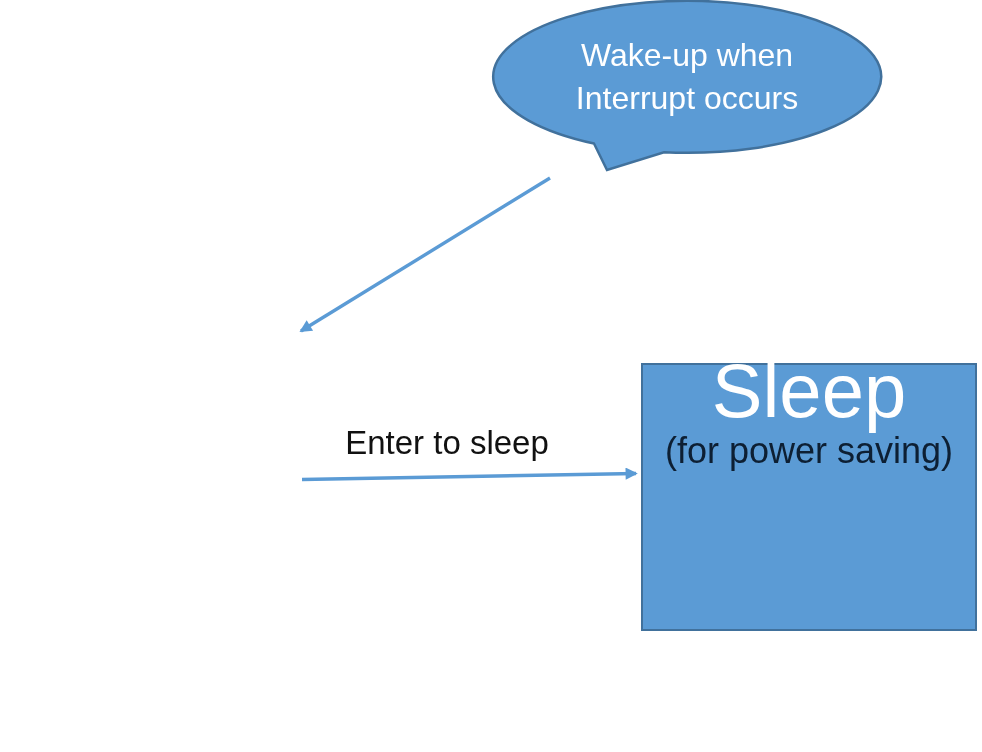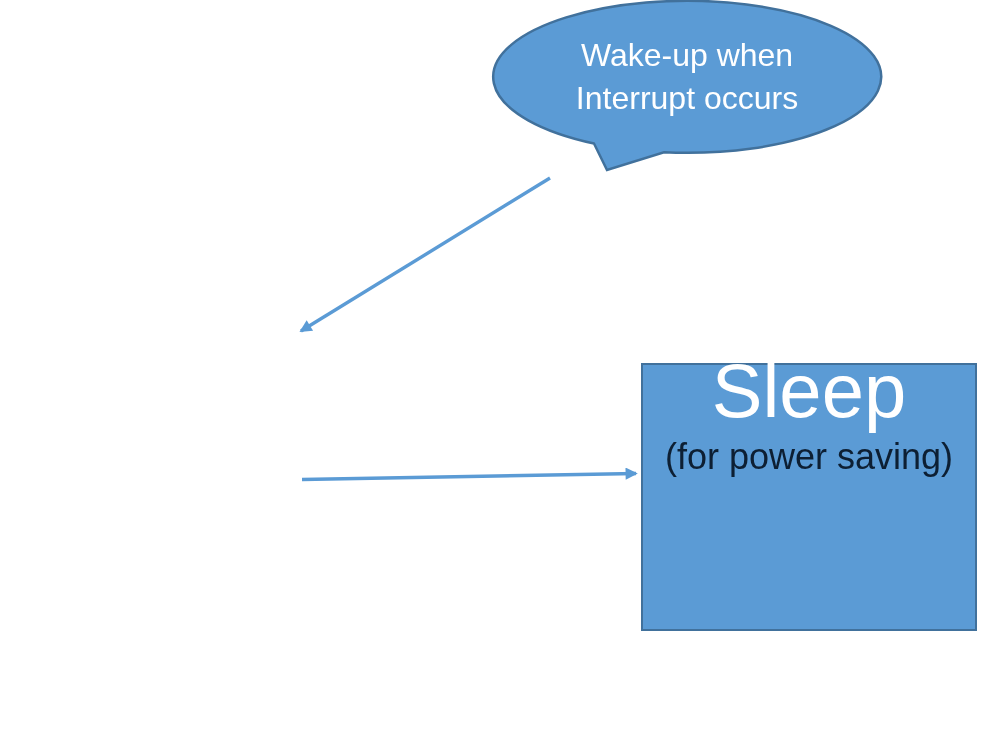--- a/index.html
+++ b/index.html
@@ -62,21 +62,21 @@
     transform:translateZ(0);
   }
   .sleep-title{
     font-size:76px;line-height:80px;
     color:var(--text-white);
     margin-top:-14px;
   }
   .sleep-subtitle{
     font-size:36px;line-height:40px;
     color:var(--subtitle-dark);
-    margin-top:6px;
+    margin-top:0;
   }
   
   .enter-label{
     position:absolute;
     left:327px;top:424px;width:240px;
     text-align:center;
     font-size:33px;
     color:var(--text-black);
   }
 </style>
@@ -95,19 +95,20 @@
     <path d="M 594,143.5 A 194,76 0 1 1 664,152.3 L 607,170 Z" style="fill:var(--accent-blue);stroke:var(--outline-dark-blue);stroke-width:2.5"></path>
 
     <line x1="550" y1="178" x2="301" y2="331" style="stroke:var(--accent-blue);stroke-width:3.4" marker-end="url(#arrowhead)"></line>
 
     <line x1="302" y1="479.5" x2="636" y2="473.5" style="stroke:var(--accent-blue);stroke-width:3.4" marker-end="url(#arrowhead)"></line>
   </svg>
 
   <div class="callout-text">Wake-up when Interrupt occurs</div>
 
 
+  <div class="enter-label">Enter to sleep</div>
 
   <div class="sleep-box">
     <span class="sleep-title">Sleep</span>
     <span class="sleep-subtitle">(for power saving)</span>
   </div>
 
 </div>
 
 </body></html>

